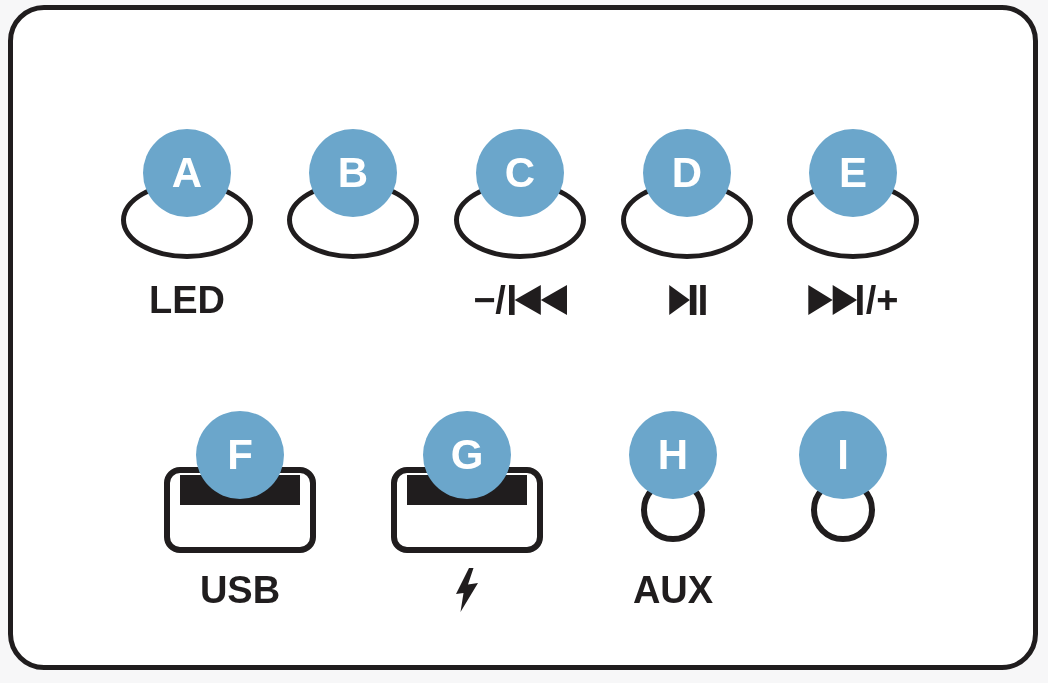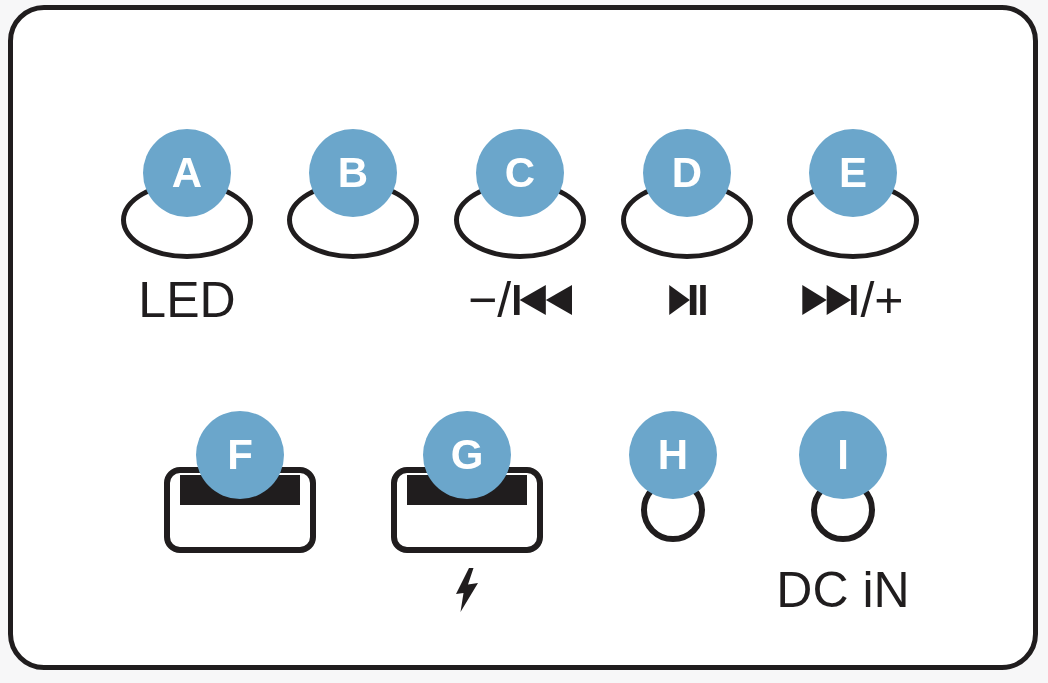--- a/index.html
+++ b/index.html
@@ -22,21 +22,21 @@
   .row2 .badge{top:6px;}
   .badge span{color:#ffffff; font-size:42px; font-weight:bold; line-height:1;}
   .oval-shape{position:absolute; left:19px; top:53px; width:132px; height:78px; box-sizing:border-box;
               border:5px solid var(--ink); border-radius:50%; background:transparent; z-index:1;}
   .port-rect{position:absolute; left:9px; top:62px; width:152px; height:86px; box-sizing:border-box;
              border:6px solid var(--ink); border-radius:16px; background:var(--panel-bg); z-index:1;}
   .port-bar{position:absolute; left:25px; top:70px; width:120px; height:30px; background:var(--ink); z-index:2;}
   .port-circle{position:absolute; left:53px; top:73px; width:64px; height:64px; box-sizing:border-box;
                border:6px solid var(--ink); border-radius:50%; background:var(--panel-bg); z-index:1;}
   .ctl-label{position:absolute; left:0; width:100%; text-align:center; color:var(--ink);
-             font-size:50px; font-weight:normal; height:44px; line-height:44px; white-space:nowrap;}
+             font-size:38px; font-weight:bold; height:44px; line-height:44px; white-space:nowrap;}
   .row1 .ctl-label{top:150px;}
   .row2 .ctl-label{top:163px;}
   .ctl-label.iconic{display:flex; align-items:center; justify-content:center; gap:3px;}
   .ctl-label svg{display:block;}
   .media-icon{fill:var(--ink);}
 </style>
 </head>
 <body>
 
 <div class="stage">
@@ -100,42 +100,43 @@
       <span>/+</span>
     </div>
   </div>
 
   <div class="control row2" style="left:155px">
     <div class="badge">
         <span>F</span>
       </div>
     <div class="port-rect"></div>
     <div class="port-bar"></div>
+    <div class="ctl-label">USB</div>
   </div>
 
   <div class="control row2" style="left:382px">
     <div class="badge">
         <span>G</span>
       </div>
     <div class="port-rect"></div>
     <div class="port-bar"></div>
     <div class="ctl-label iconic">
       <svg class="media-icon" width="24" height="44" viewBox="0 0 24 44">
         <path d="M14 0 L1 26 L8.5 25 L5.5 44 L23 15 L13 16.5 L18.5 0 Z"></path>
       </svg>
     </div>
   </div>
 
   <div class="control row2" style="left:588px">
     <div class="badge">
         <span>H</span>
       </div>
     <div class="port-circle"></div>
+    <div class="ctl-label">AUX</div>
   </div>
 
   <div class="control row2" style="left:758px">
     <div class="badge">
         <span>I</span>
       </div>
     <div class="port-circle"></div>
-    <div class="ctl-label">DC iN</div>
   </div>
 </div>
 
 </body></html>

